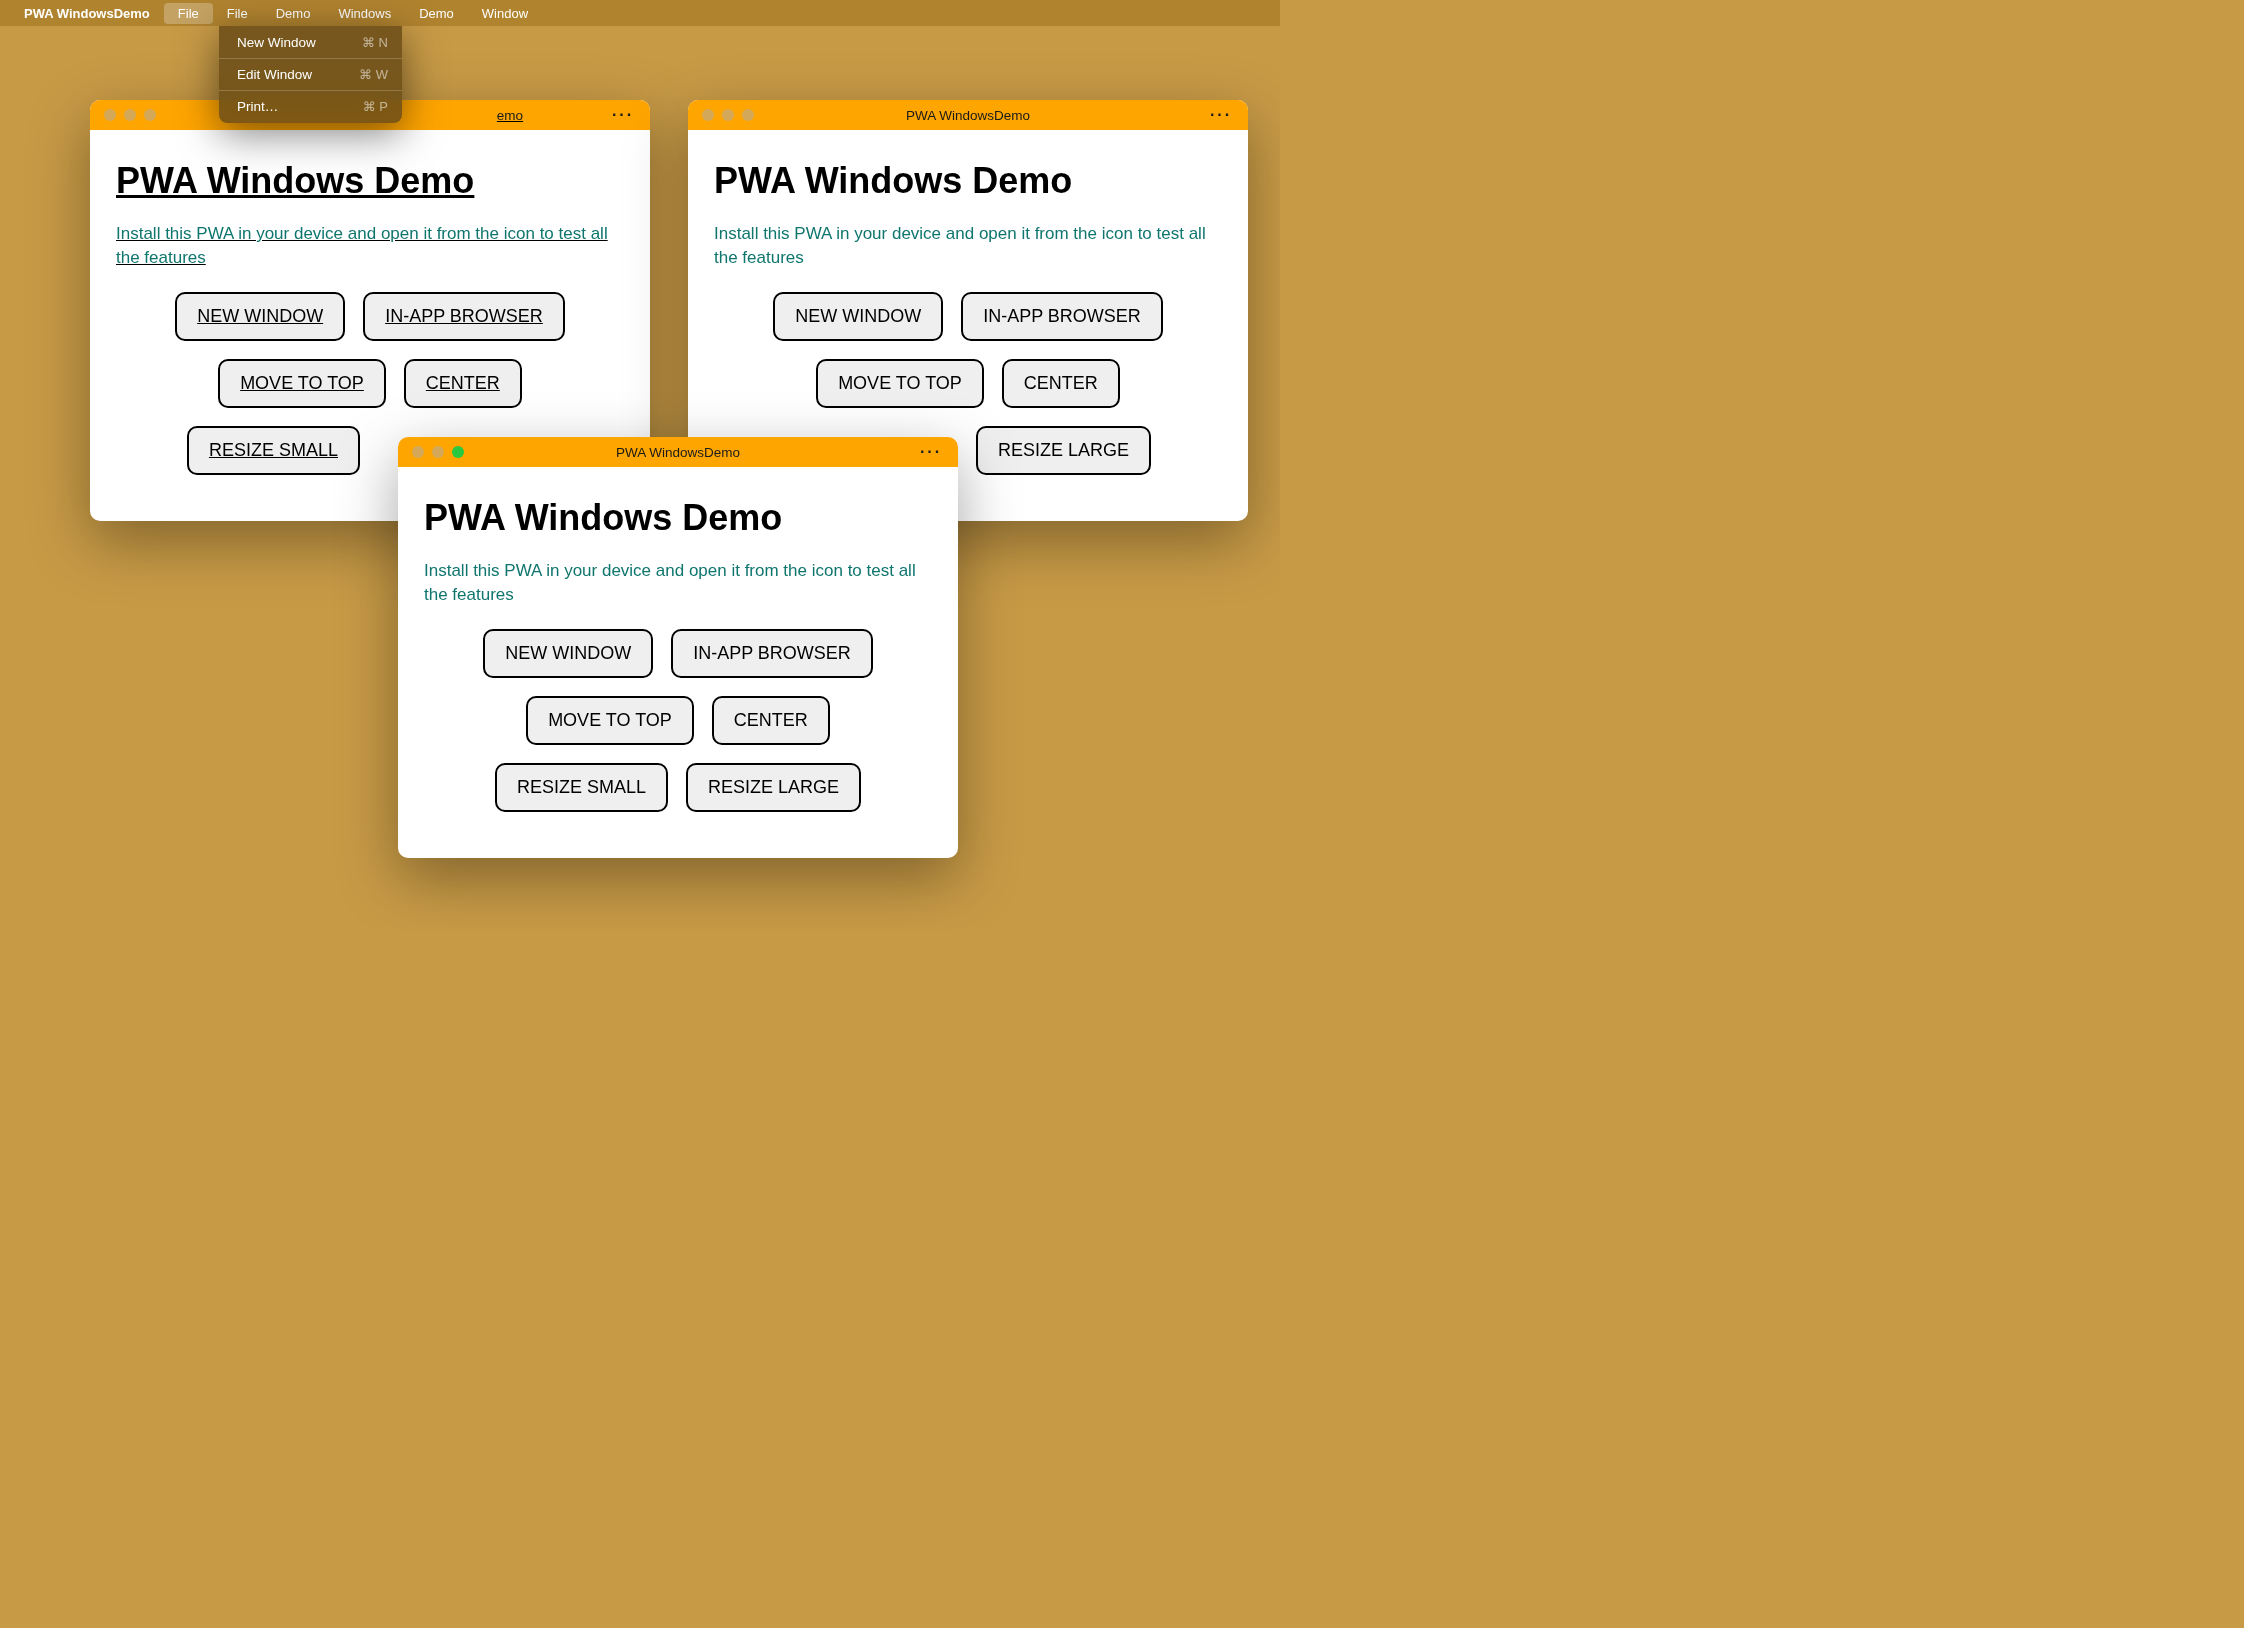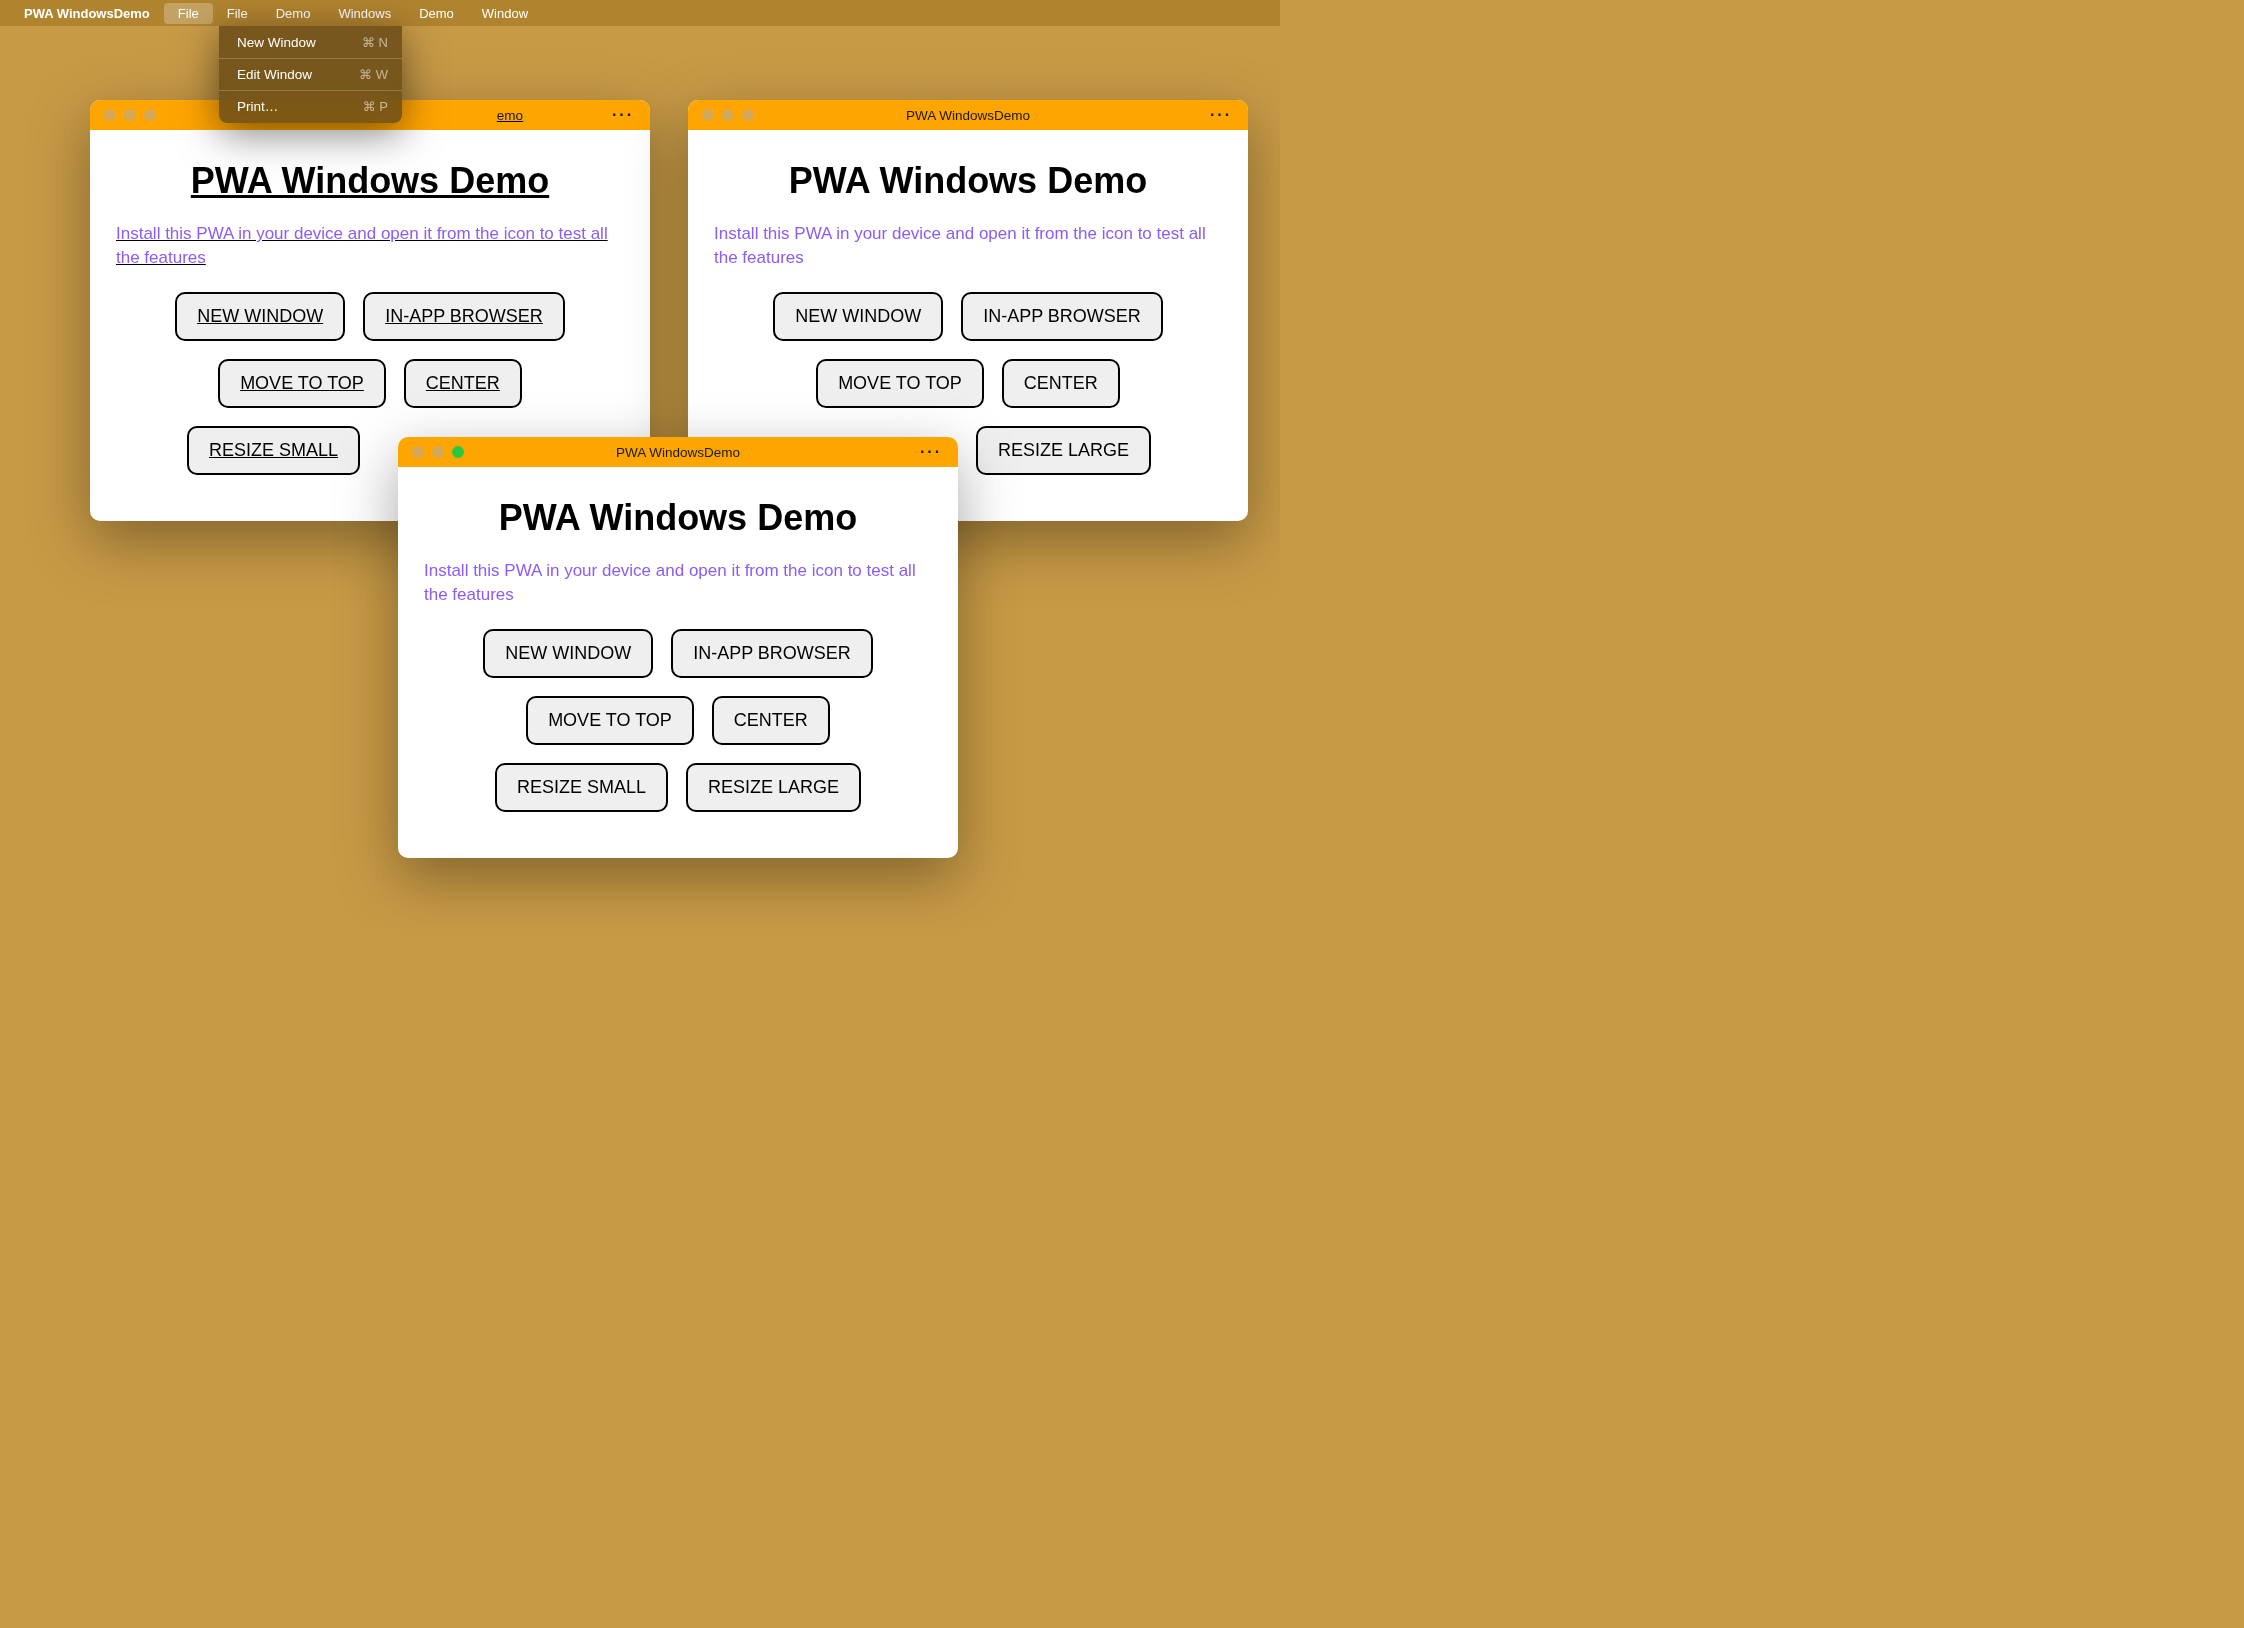--- a/index.html
+++ b/index.html
@@ -109,27 +109,27 @@
       font-weight: 700;
       letter-spacing: 2px;
       color: #1a1a1a;
     }
     .window-content {
       padding: 16px 26px 28px 26px;
     }
     .content-heading {
       font-size: 36px;
       font-weight: 800;
-      text-align: center;
+      text-align: left;
       margin: 14px 0 20px 0;
       color: #000;
     }
     .content-desc {
       font-size: 17px;
-      color: #8b5cf6;
+      color: #0f766e;
       line-height: 1.4;
       margin-bottom: 22px;
     }
     .button-row {
       display: flex;
       justify-content: center;
       gap: 18px;
       margin-bottom: 18px;
     }
     .pwa-button {

